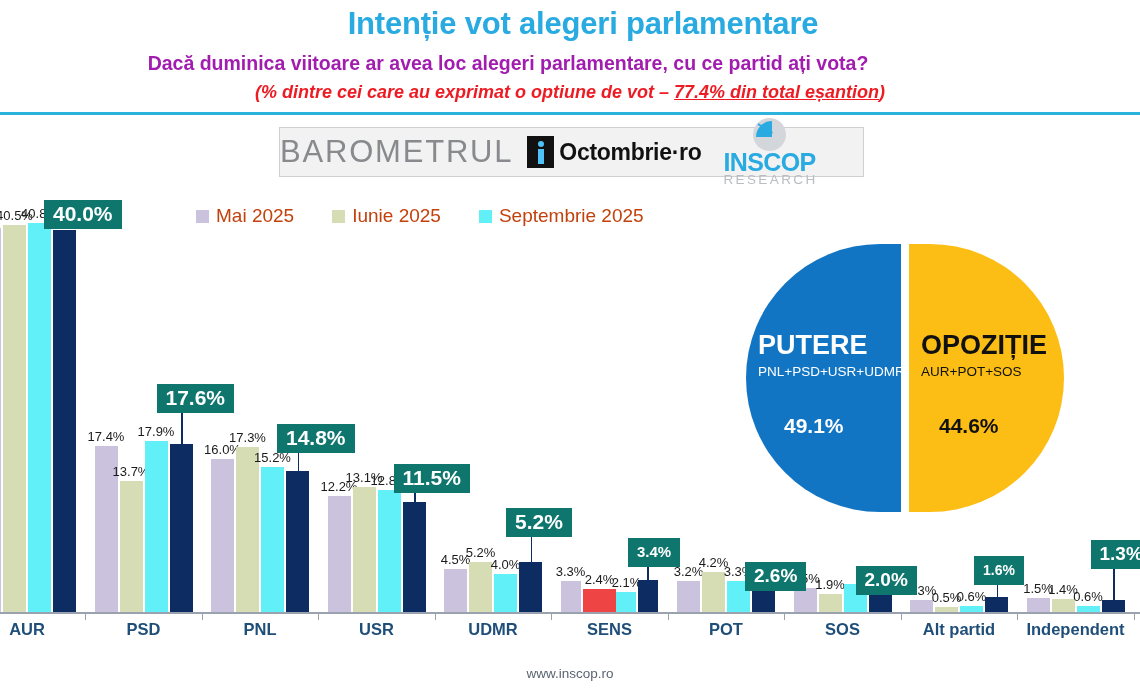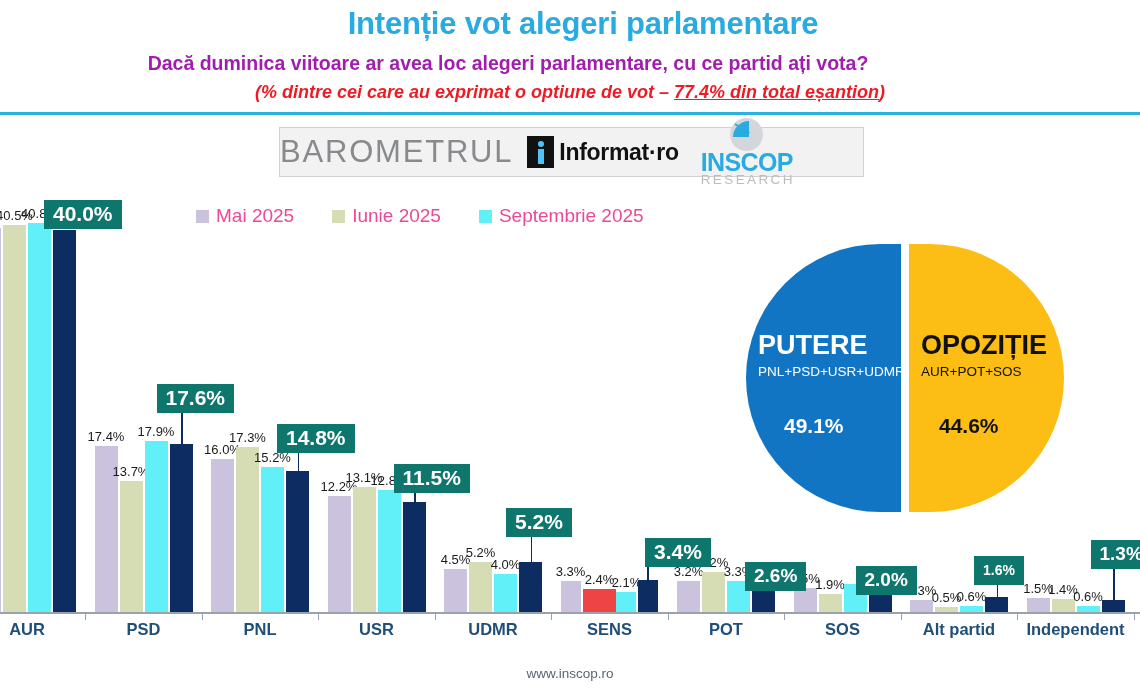--- a/index.html
+++ b/index.html
@@ -72,21 +72,21 @@
   #inscop-top{font-size:25px;font-weight:bold;color:#29abe2;letter-spacing:-0.6px;display:block;}
   #inscop-sub{font-size:13.5px;color:#b9bdc2;letter-spacing:2.4px;display:block;}
 
   
   #legend{
     position:absolute;left:196px;top:203px;height:26px;
     display:flex;align-items:center;
   }
   .legend-item{display:flex;align-items:center;margin-right:38px;}
   .legend-swatch{display:inline-block;margin-right:7px;}
-  .legend-label{font-size:19px;color:#ec4899;white-space:nowrap;}
+  .legend-label{font-size:19px;color:#c2410c;white-space:nowrap;}
 
   
   #plot{position:absolute;left:0;top:190px;width:1140px;height:424px;}
   #axis-line{position:absolute;left:0;bottom:0;width:1140px;height:2px;background:#9aa3ad;}
   .tick{position:absolute;bottom:-6px;width:1px;height:7px;background:#9aa3ad;}
 
   .group{position:absolute;bottom:2px;height:420px;}
   .bars{position:absolute;bottom:0;left:0;height:420px;display:flex;align-items:flex-end;}
   .bar{position:relative;}
   .bar-label{
@@ -139,21 +139,21 @@
   <div id="header-rule"></div>
 </div>
 
 <div id="logo-bar">
   <span id="logo-barometrul">BAROMETRUL</span>
   <span id="logo-informat">
     <span id="informat-mark">
       <span class="dot"></span>
         <span class="stem"></span>
     </span>
-    <span id="informat-text">Informat·ro</span>
+    <span id="informat-text">Octombrie·ro</span>
   </span>
   <span id="logo-inscop">
     <span id="inscop-mark">
       <span class="wedge"></span>
         <span class="needle"></span>
     </span>
     <span id="inscop-words">
       <span id="inscop-top">INSCOP</span>
       <span id="inscop-sub">RESEARCH</span>
     </span>
@@ -267,21 +267,21 @@
         <div class="bar" style="width: 39px; height: 22.9091px; background: #ef4444; margin-right: 0;">
           <span class="bar-label">2.4%</span>
         </div>
         <div class="bar" style="width: 23px; height: 20.0455px; background: rgb(98, 240, 248); margin-right: 2px;">
           <span class="bar-label">2.1%</span>
         </div>
         <div class="bar" style="width: 23px; height: 32.4545px; background: rgb(13, 44, 98); margin-right: 0px;"></div>
       </div>
     </div>
     <div class="callout-leader" style="left: 647px; top: 376px; height: 13.5455px;"></div>
-    <div class="callout" style="left: 645px; top: 348px; font-size: 21px;">3.4%</div>
+    <div class="callout" style="left: 628px; top: 348px; font-size: 15px;">3.4%</div>
     <div class="tick" style="left: 667.5px;"></div>
     <div class="group" style="left: 677px; width: 98px;">
       <div class="bars" style="width: 98px;">
         <div class="bar" style="width: 23px; height: 30.5455px; background: rgb(203, 194, 221); margin-right: 2px;">
           <span class="bar-label">3.2%</span>
         </div>
         <div class="bar" style="width: 23px; height: 40.0909px; background: rgb(214, 221, 180); margin-right: 2px;">
           <span class="bar-label">4.2%</span>
         </div>
         <div class="bar" style="width: 23px; height: 31.5px; background: rgb(98, 240, 248); margin-right: 2px;">

